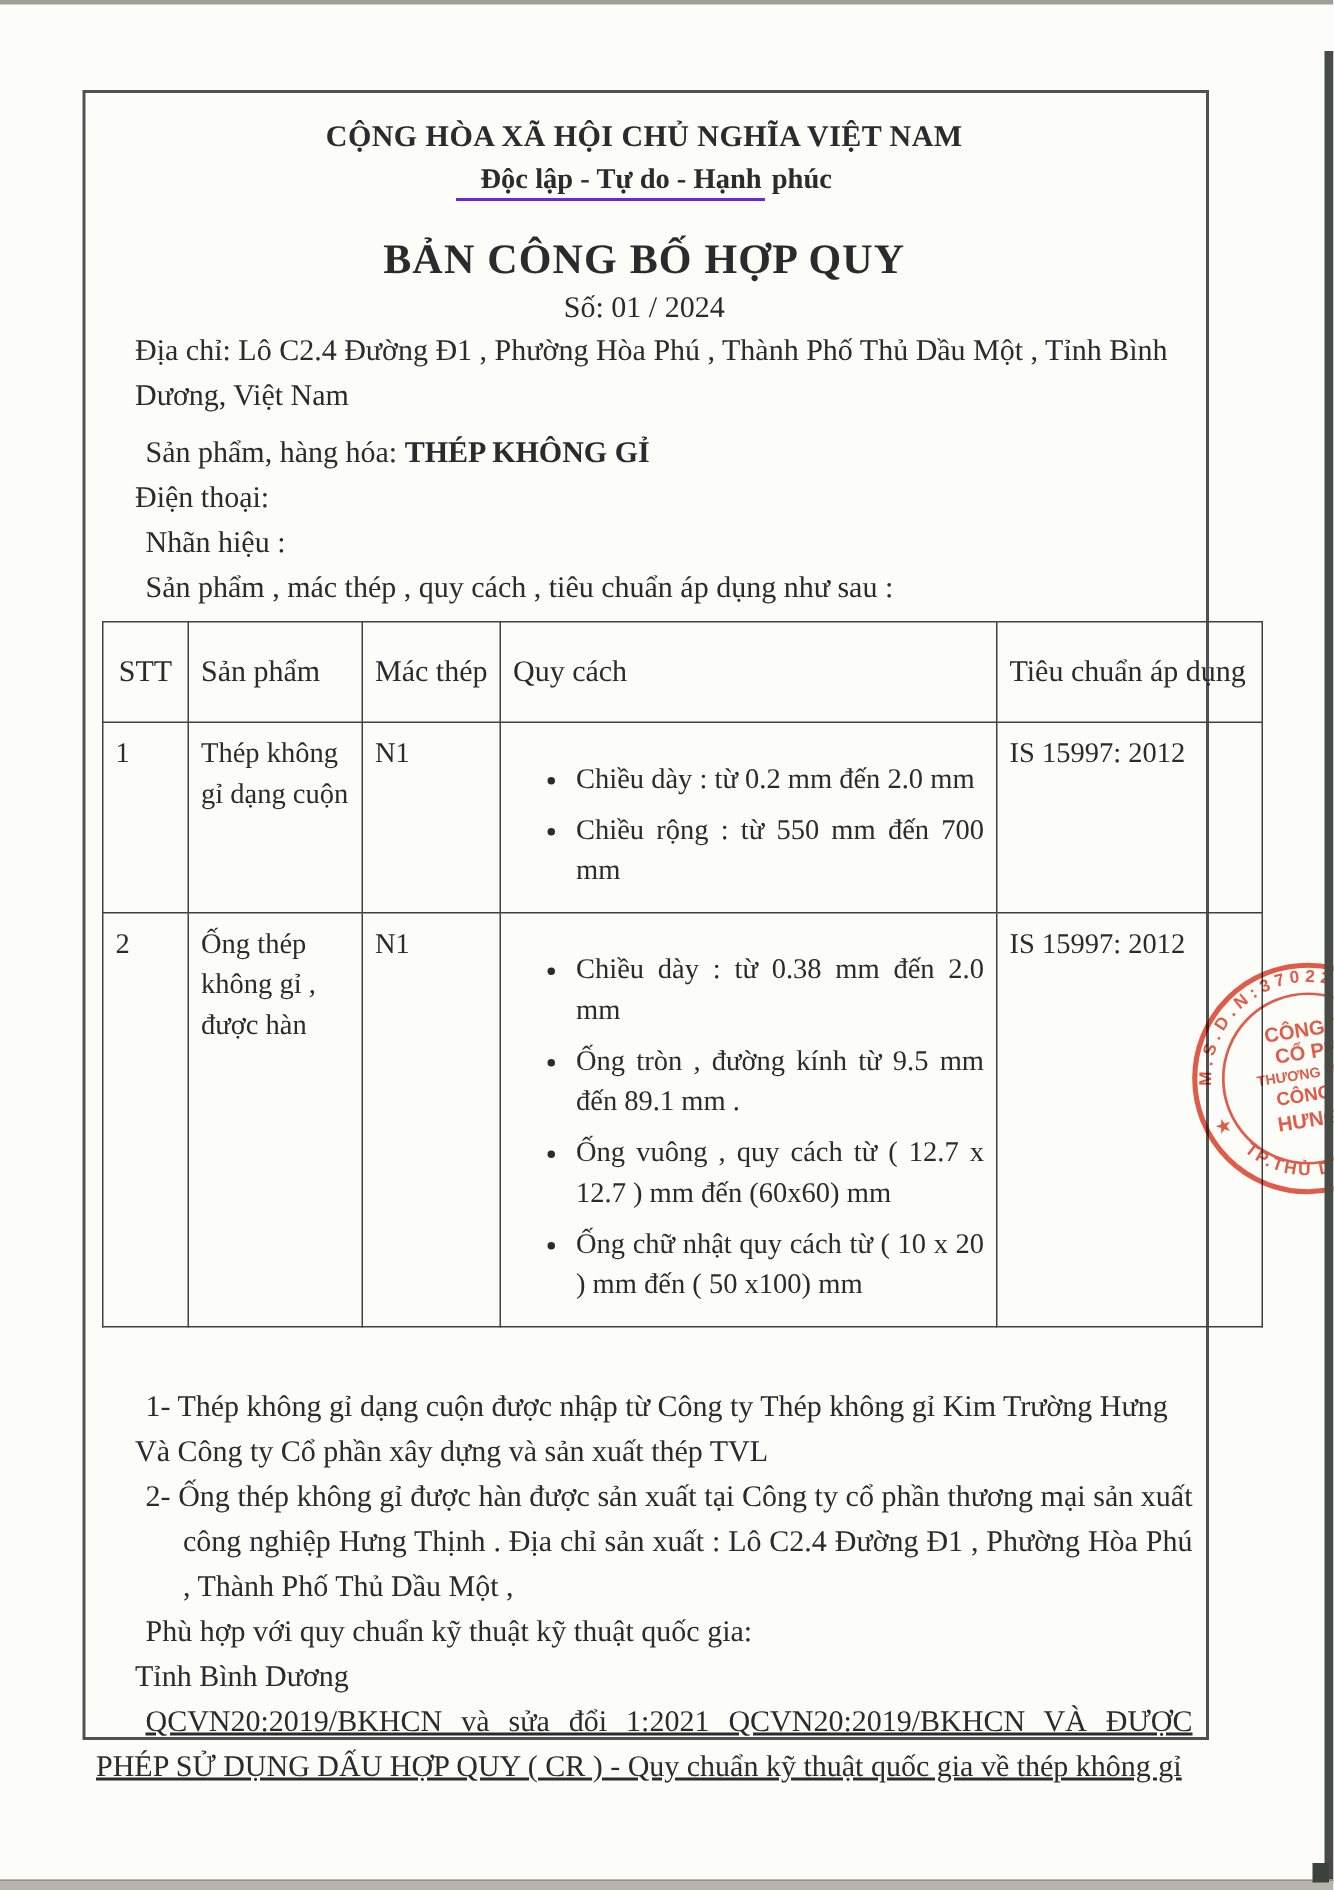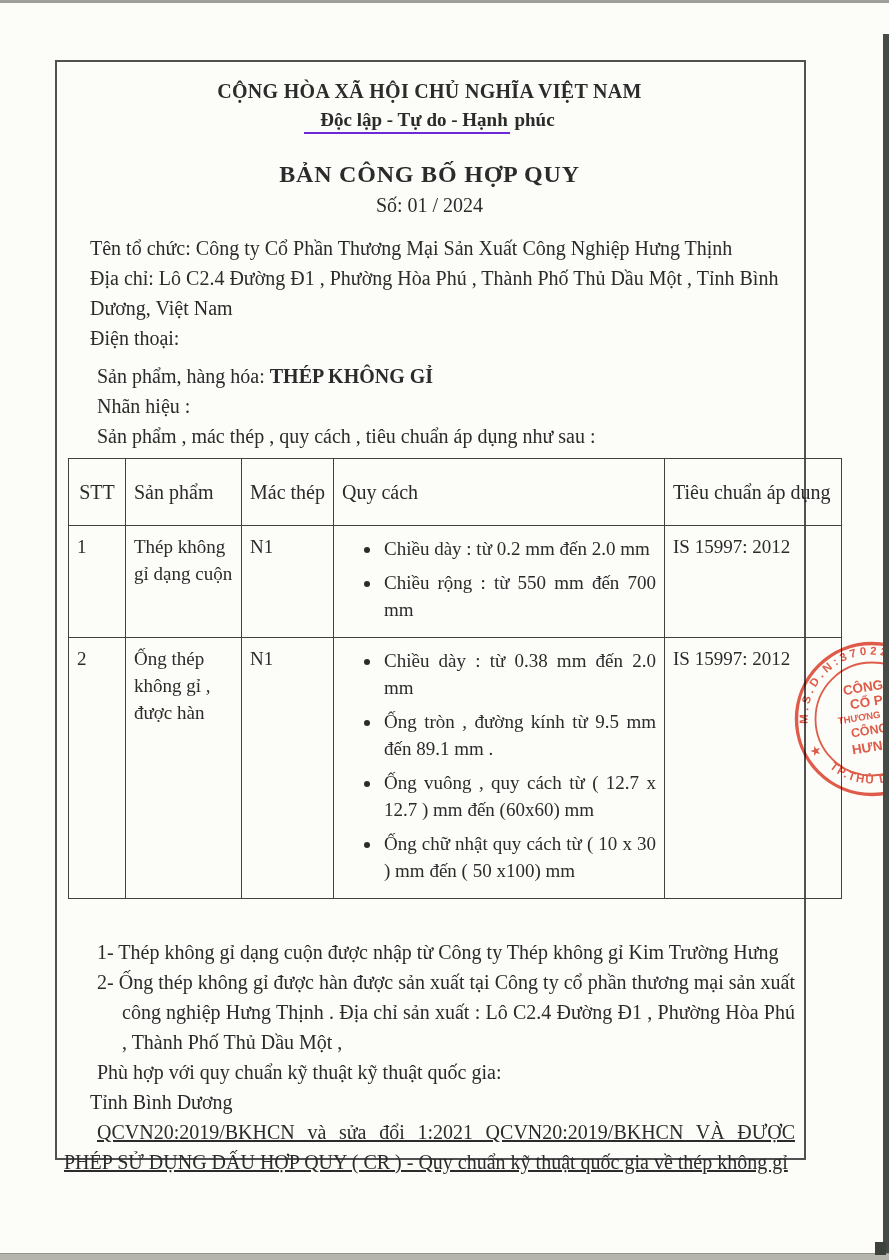--- a/index.html
+++ b/index.html
@@ -20,21 +20,21 @@
   .border-box {
     position:absolute; left:55px; top:60px; width:751px; height:1100px;
     border:2px solid #515151;
     padding:8px 9px 0 7px;
   }
 
   .nat-line1 { text-align:center; font-weight:bold; font-size:20px; line-height:26px; margin-top:8px; letter-spacing:.3px; }
   .nat-line2 { text-align:center; font-weight:bold; font-size:19px; line-height:25px; margin-top:3px; }
   .nat-line2 .ul { border-bottom:2px solid #6d28d9; padding:0 2px 2px 16px; }
 
-  .doc-title  { text-align:center; font-weight:bold; font-size:24px; line-height:30px; margin-top:27px; letter-spacing:.8px; }
+  .doc-title  { text-align:center; font-weight:bold; font-size:28px; line-height:30px; margin-top:27px; letter-spacing:.8px; }
   .doc-number { text-align:center; font-size:20px; line-height:28px; margin-top:2px; }
 
   p.body-line { font-size:20px; line-height:30px; }
   .ml26 { margin-left:26px; }
   .ml33 { margin-left:33px; }
   .mt14 { margin-top:14px; }
   .mt8  { margin-top:8px; }
   b.product-name { font-weight:bold; }
 
   table.spec {
@@ -49,21 +49,21 @@
   table.spec th { font-size:20px; padding:20px 8px; line-height:26px; white-space:nowrap; }
   table.spec td { padding:7px 8px; line-height:27px; }
   col.c-stt  { width:57px; }
   col.c-sp   { width:116px; }
   col.c-mac  { width:92px; }
   col.c-qc   { width:331px; }
   col.c-tc   { width:177px; }
   td.center  { text-align:center; }
   td.justify { text-align:justify; }
   tr.row2    { height:240px; }
-  ul.qc { list-style:disc; padding-left:40px; margin:2px 0 0 0; }
+  ul.qc { list-style:disc; padding-left:40px; margin:17px 0 0 0; }
   ul.qc li { margin-bottom:7px; text-align:justify; padding-left:2px; line-height:27px; }
 
   .notes { margin-top:38px; }
   p.note      { font-size:20px; line-height:30px; }
   p.note-hang { font-size:20px; line-height:30px; padding-left:58px; text-indent:-25px; text-align:justify; }
   p.std-par   { font-size:20px; line-height:30px; text-indent:33px; text-align:justify;text-decoration:underline; }
 
   
   .stamp {
     position:absolute; left:782px; top:629px; width:180px; height:180px;
@@ -76,25 +76,24 @@
 <div class="edge-top"></div>
 
 <div class="border-box">
 
   <div class="nat-line1">CỘNG HÒA XÃ HỘI CHỦ NGHĨA VIỆT NAM</div>
   <div class="nat-line2"><span class="ul">Độc lập - Tự do - Hạnh</span><span> phúc</span></div>
 
   <div class="doc-title">BẢN CÔNG BỐ HỢP QUY</div>
   <div class="doc-number">Số: 01 / 2024</div>
 
-  <p class="body-line ml26 mt14">Tên tổ chức: Công ty Cổ Phần Thương Mại Sản Xuất Công Nghiệp Hưng Thịnh</p>
   <p class="body-line ml26">Địa chỉ: Lô C2.4 Đường Đ1 , Phường Hòa Phú , Thành Phố Thủ Dầu Một , Tỉnh Bình Dương, Việt Nam</p>
+  <p class="body-line ml33 mt8"><span>Sản phẩm, hàng hóa: </span><b class="product-name">THÉP KHÔNG GỈ</b></p>
+
   <p class="body-line ml26">Điện thoại:</p>
-
-  <p class="body-line ml33 mt8"><span>Sản phẩm, hàng hóa: </span><b class="product-name">THÉP KHÔNG GỈ</b></p>
   <p class="body-line ml33">Nhãn hiệu :</p>
   <p class="body-line ml33">Sản phẩm , mác thép , quy cách , tiêu chuẩn áp dụng như sau :</p>
 
   <table class="spec">
     <colgroup>
       <col class="c-stt">
         <col class="c-sp">
         <col class="c-mac">
         <col class="c-qc">
         <col class="c-tc">
@@ -121,30 +120,31 @@
     </tr>
     <tr class="row2">
       <td class="center">2</td>
       <td class="justify">Ống thép không gỉ , được hàn</td>
       <td class="center">N1</td>
       <td>
         <ul class="qc">
           <li>Chiều dày : từ 0.38 mm đến 2.0 mm</li>
           <li>Ống tròn , đường kính từ 9.5 mm đến 89.1 mm .</li>
           <li>Ống vuông , quy cách từ ( 12.7 x 12.7 ) mm đến (60x60) mm</li>
-          <li>Ống chữ nhật quy cách từ ( 10 x 30 ) mm đến ( 50 x100) mm</li>
+          <li>Ống chữ nhật quy cách từ ( 10 x 20 ) mm đến ( 50 x100) mm</li>
         </ul>
       </td>
       <td>IS 15997: 2012</td>
     </tr>
   </tbody>
     </table>
 
   <div class="notes">
     <p class="note ml33">1- Thép không gỉ dạng cuộn được nhập từ Công ty Thép không gỉ Kim Trường Hưng</p>
+    <p class="note ml26">Và Công ty Cổ phần xây dựng và sản xuất thép TVL</p>
     <p class="note-hang">2- Ống thép không gỉ được hàn được sản xuất tại Công ty cổ phần thương mại sản xuất công nghiệp Hưng Thịnh . Địa chỉ sản xuất : Lô C2.4 Đường Đ1 , Phường Hòa Phú , Thành Phố Thủ Dầu Một ,</p>
     <p class="note ml33">Phù hợp với quy chuẩn kỹ thuật kỹ thuật quốc gia:</p>
     <p class="note ml26">Tỉnh Bình Dương</p>
     <p class="std-par">QCVN20:2019/BKHCN và sửa đổi 1:2021 QCVN20:2019/BKHCN VÀ ĐƯỢC PHÉP SỬ DỤNG DẤU HỢP QUY ( CR ) - Quy chuẩn kỹ thuật quốc gia về thép không gỉ</p>
   </div>
 
 </div>
 
 <svg class="stamp" viewBox="0 0 180 180" xmlns="http://www.w3.org/2000/svg">
   <g fill="none" stroke="#df4f3b">

